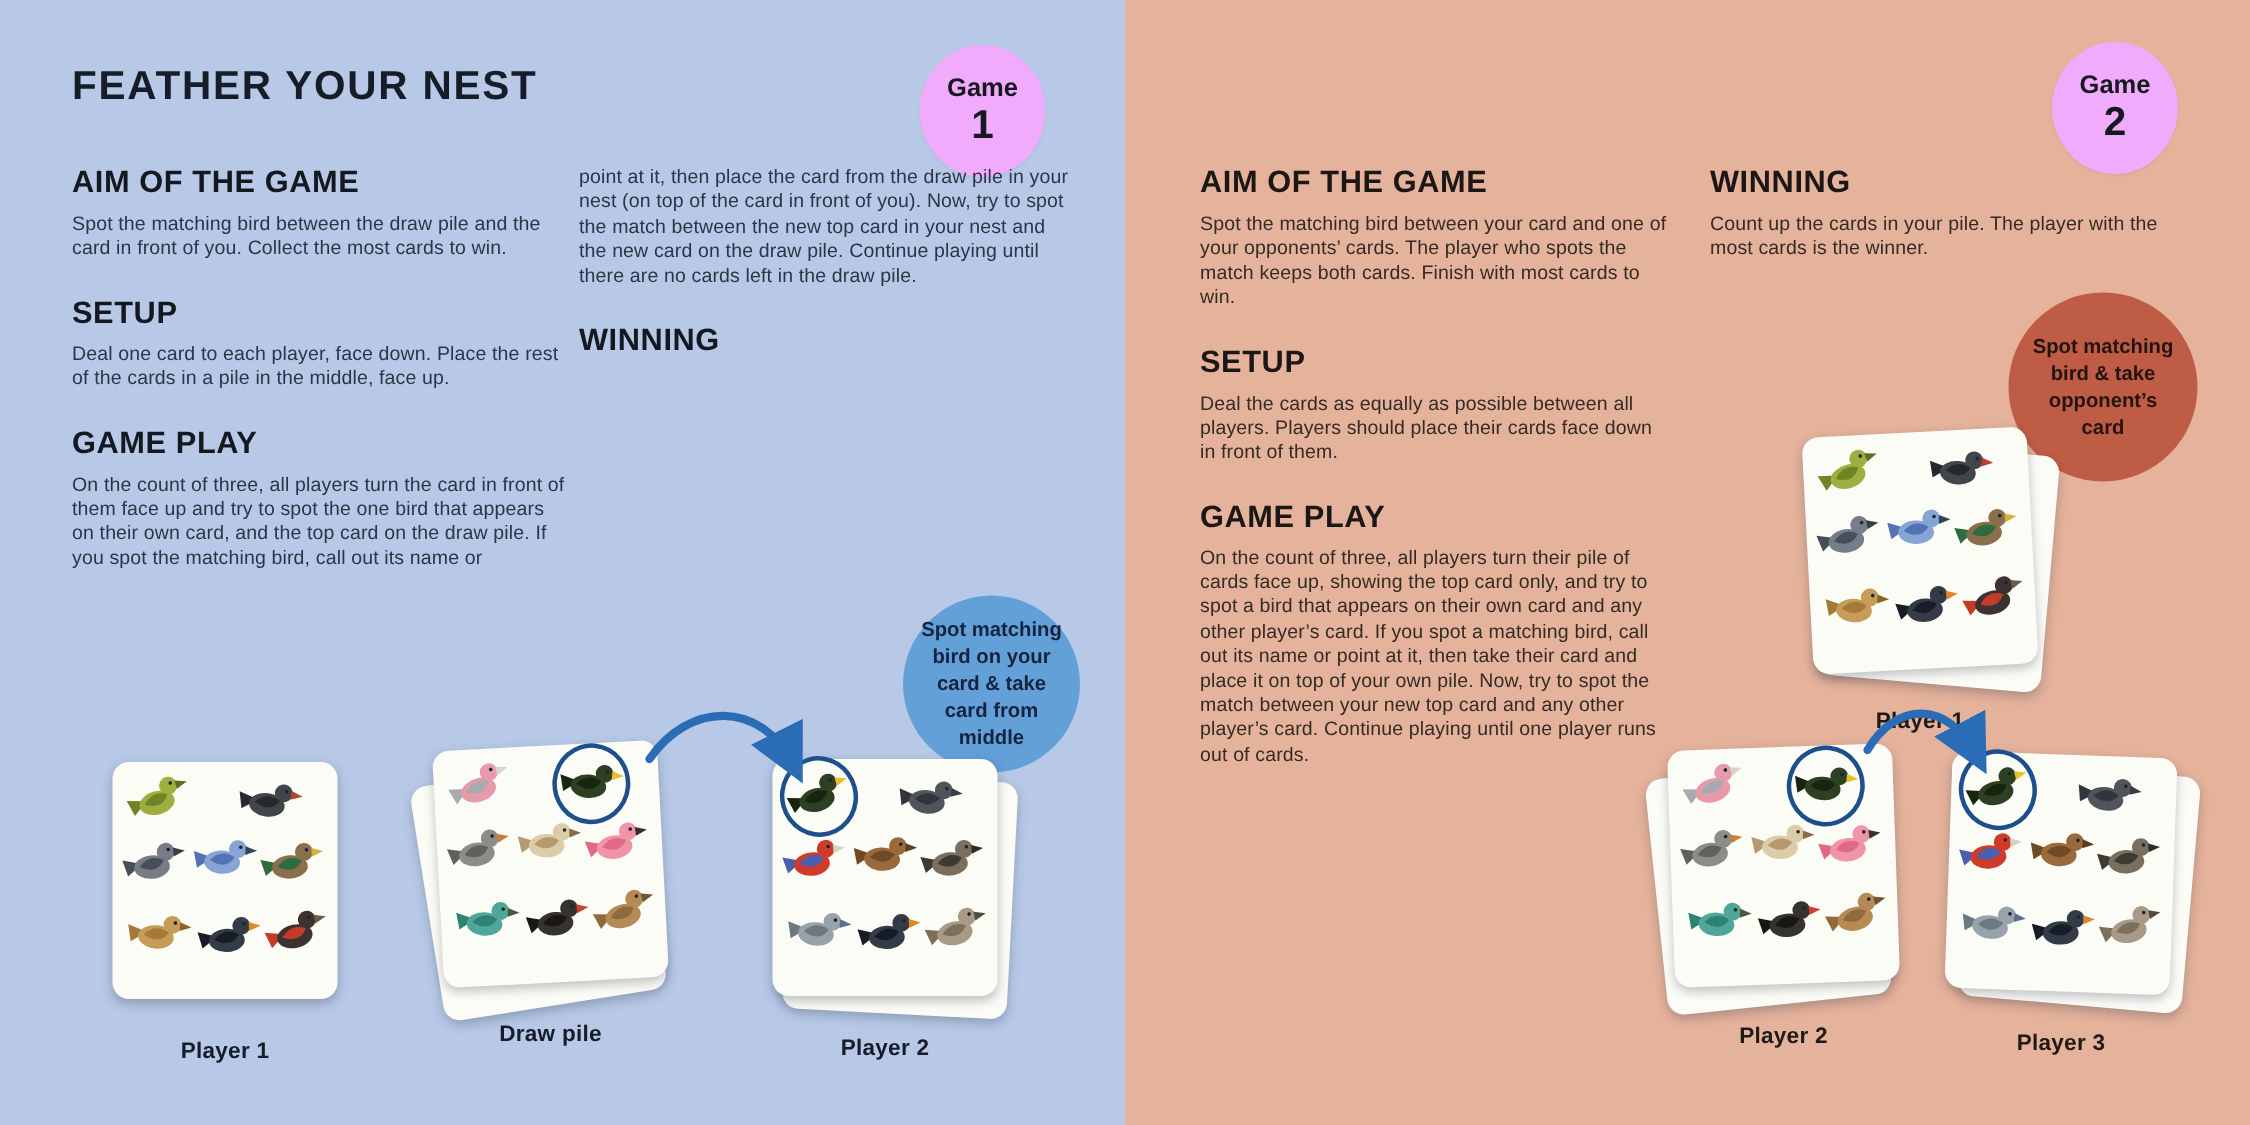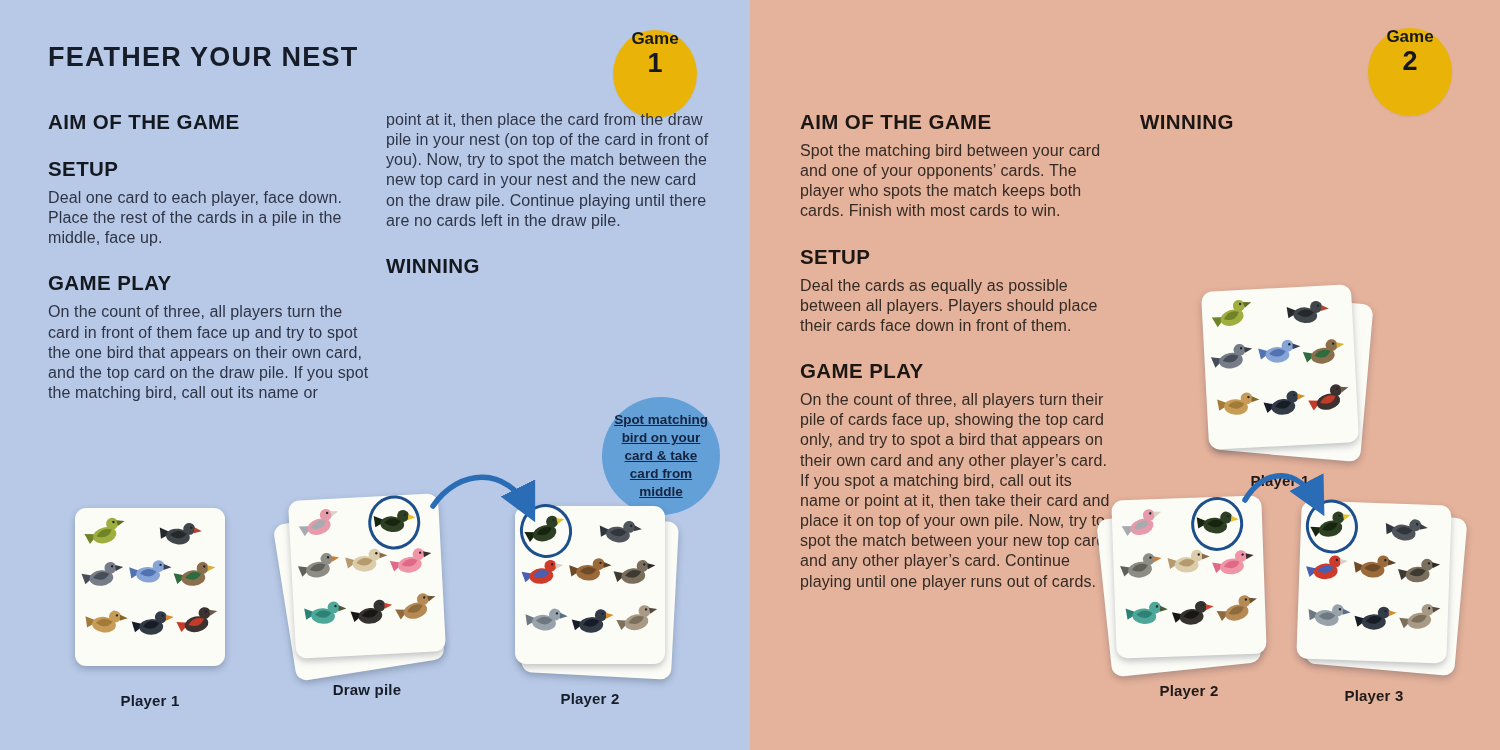--- a/index.html
+++ b/index.html
@@ -14,37 +14,37 @@
 
   .page-title{
     position:absolute;left:48px;top:42px;
     font-size:27px;font-weight:800;letter-spacing:1.2px;
     color:#171c29;white-space:nowrap;
   }
   .page.right .page-title{color:#1f1a18;}
 
   .game-badge{
     position:absolute;width:84px;height:88px;border-radius:50%;
-    background:#eab308;display:flex;flex-direction:column;
-    align-items:center;justify-content:flex-start;color:#15191f;
+    background:#f0abfc;display:flex;flex-direction:column;
+    align-items:center;justify-content:center;color:#15191f;
     box-shadow:0 1px 2px rgba(60,60,60,.08);
   }
   .game-badge .g-label{font-size:17px;font-weight:700;line-height:1;}
   .game-badge .g-num{font-size:27px;font-weight:800;line-height:1.1;margin-top:2px;}
 
   .col{position:absolute;top:110px;}
   .section{margin-bottom:23px;}
   .sec-heading{
     margin:0 0 7px 0;font-size:20.5px;font-weight:800;letter-spacing:.4px;
     color:#14181f;
   }
   .page.right .sec-heading{color:#1c1715;}
   .sec-heading:empty{display:none;}
   .sec-body{
-    margin:0;font-size:16px;line-height:1.26;letter-spacing:.1px;
+    margin:0;font-size:13px;line-height:1.26;letter-spacing:.1px;
     color:#2e3445;
   }
   .page.right .sec-body{color:#342b25;}
 
   .tip-badge{
     position:absolute;border-radius:50%;
     display:flex;align-items:center;justify-content:center;text-align:center;
     font-weight:700;font-size:13.5px;line-height:1.32;
     padding:12px;box-sizing:border-box;
   }
@@ -79,20 +79,21 @@
   <div class="page-title">FEATHER YOUR NEST</div>
 
   <div class="game-badge" style="left:613px;top:30px;">
     <span class="g-label">Game</span>
     <span class="g-num">1</span>
   </div>
 
   <div class="col" style="left:48px;width:330px;">
     <div class="section">
       <h3 class="sec-heading">AIM OF THE GAME</h3>
+      <p class="sec-body">Spot the matching bird between the draw pile and the card in front of you. Collect the most cards to win.</p>
     </div>
     <div class="section">
       <h3 class="sec-heading">SETUP</h3>
       <p class="sec-body">Deal one card to each player, face down. Place the rest of the cards in a pile in the middle, face up.</p>
     </div>
     <div class="section">
       <h3 class="sec-heading">GAME PLAY</h3>
       <p class="sec-body">On the count of three, all players turn the card in front of them face up and try to spot the one bird that appears on their own card, and the top card on the draw pile. If you spot the matching bird, call out its name or</p>
     </div>
   </div>
@@ -100,21 +101,21 @@
   <div class="col" style="left:386px;width:330px;">
     <div class="section">
 
       <p class="sec-body">point at it, then place the card from the draw pile in your nest (on top of the card in front of you). Now, try to spot the match between the new top card in your nest and the new card on the draw pile. Continue playing until there are no cards left in the draw pile.</p>
     </div>
     <div class="section">
       <h3 class="sec-heading">WINNING</h3>
     </div>
   </div>
 
-  <div class="tip-badge blue" style="left:602px;top:397px;text-decoration:underline;">
+  <div class="tip-badge blue" style="left:602px;top:397px;">
     <span>Spot matching bird on your card &amp; take card from middle</span>
   </div>
 
   <div id="pile-0" class="pile" style="left:75px;top:508px;">
       <div class="stack">
         <div class="card" style="transform: translate(0px, 0px) rotate(0deg);">
           <div class="bird" style="left: 6%; top: 4%; transform: rotate(-15deg);">
             <svg viewBox="0 0 48 40" width="44" height="38">
               <polygon points="1,15 15,19 4,27" fill="#6e8426"></polygon>
               <ellipse cx="22" cy="22" rx="13" ry="8.5" fill="#9fae3e"></ellipse>
@@ -403,23 +404,27 @@
     </div>
     <div class="section">
       <h3 class="sec-heading">GAME PLAY</h3>
       <p class="sec-body">On the count of three, all players turn their pile of cards face up, showing the top card only, and try to spot a bird that appears on their own card and any other player’s card. If you spot a matching bird, call out its name or point at it, then take their card and place it on top of your own pile. Now, try to spot the match between your new top card and any other player’s card. Continue playing until one player runs out of cards.</p>
     </div>
   </div>
 
   <div class="col" style="left:390px;width:300px;">
     <div class="section">
       <h3 class="sec-heading">WINNING</h3>
-    </div>
-  </div>
-
+      <p class="sec-body">Count up the cards in your pile. The player with the most cards is the winner.</p>
+    </div>
+  </div>
+
+  <div class="tip-badge terracotta" style="left:589px;top:195px;">
+    <span>Spot matching bird &amp; take opponent’s card</span>
+  </div>
 
   <div id="pile-3" class="pile" style="left:455px;top:288px;">
       <div class="stack">
         <div class="card" style="transform: translate(12px, 10px) rotate(5deg);"></div>
         <div class="card" style="transform: translate(0px, 0px) rotate(-3deg);">
           <div class="bird" style="left: 6%; top: 4%; transform: rotate(-15deg);">
             <svg viewBox="0 0 48 40" width="44" height="38">
               <polygon points="1,15 15,19 4,27" fill="#6e8426"></polygon>
               <ellipse cx="22" cy="22" rx="13" ry="8.5" fill="#9fae3e"></ellipse>
               <circle cx="33" cy="12" r="6.5" fill="#9fae3e"></circle>

